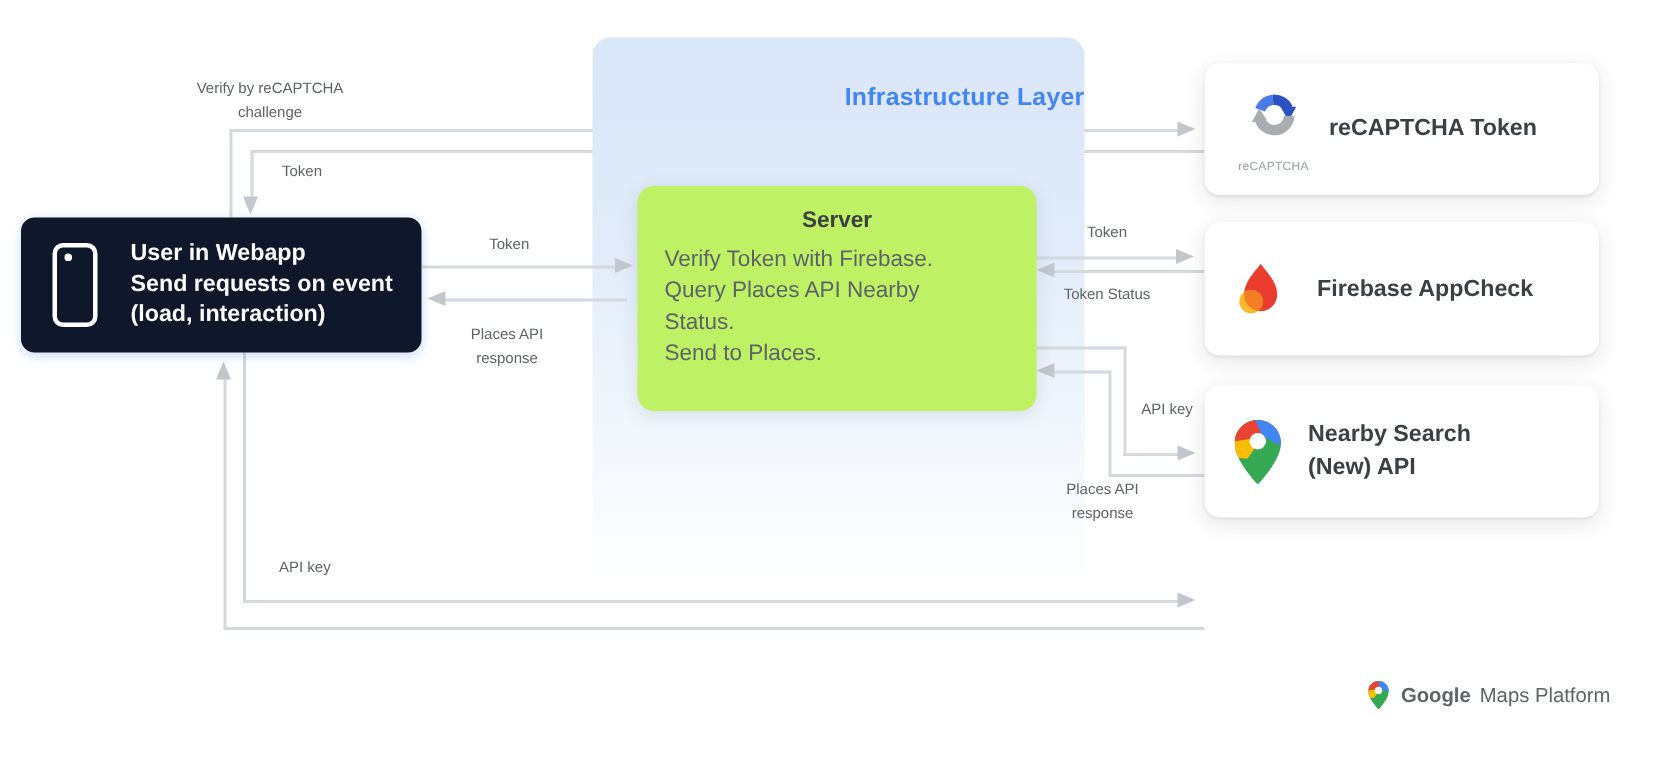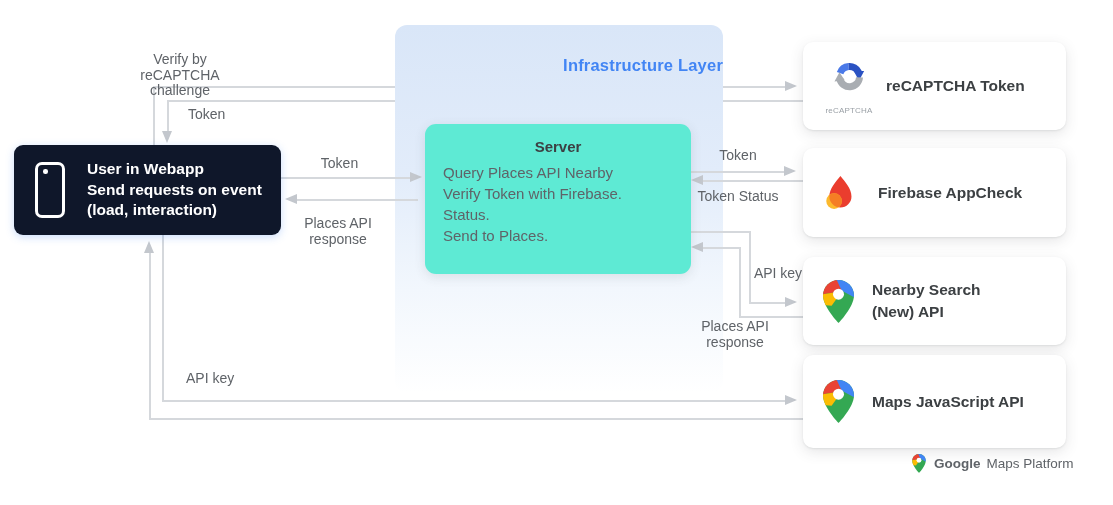--- a/index.html
+++ b/index.html
@@ -14,38 +14,38 @@
   .ln.v { width:2px; }
   .ln.behind { z-index:1; }
 
   .ah { position:absolute; width:0; height:0; z-index:3; }
   .ah-r { border-left:12px solid #c3c7cd; border-top:5.5px solid transparent; border-bottom:5.5px solid transparent; }
   .ah-l { border-right:12px solid #c3c7cd; border-top:5.5px solid transparent; border-bottom:5.5px solid transparent; }
   .ah-d { border-top:12px solid #c3c7cd; border-left:5.5px solid transparent; border-right:5.5px solid transparent; }
   .ah-u { border-bottom:12px solid #c3c7cd; border-left:5.5px solid transparent; border-right:5.5px solid transparent; }
 
   
-  .lbl { position:absolute; color:#5f6368; font-size:14px; line-height:15.5px; z-index:5; }
+  .lbl { position:absolute; color:#5f6368; font-size:10px; line-height:15.5px; z-index:5; }
   .lbl.c { text-align:center; }
 
   
   .panel {
     position:absolute; left:395px; top:25px; width:328px; height:368px;
     border-radius:12px; z-index:2;
     background:linear-gradient(180deg,#d9e6f8 0%, #e2ecfa 40%, #f2f7fd 72%, rgba(255,255,255,0) 100%);
   }
   .panel-title {
     padding-top:31px; text-align:right;
     color:#4285f4; font-size:16.5px; font-weight:bold; letter-spacing:.2px;
   }
 
   
   .server {
     position:absolute; left:425px; top:124px; width:266px; height:150px;
-    background:#5eead4; border-radius:11px; z-index:4; box-sizing:border-box;
+    background:#bef264; border-radius:11px; z-index:4; box-sizing:border-box;
     box-shadow:0 3px 12px rgba(60,64,67,.12);
   }
   .server-title { margin-top:14px; text-align:center; font-size:15px; font-weight:bold; color:#3c4043; }
   .server-body { margin:7px 18px 0 18px; font-size:15px; line-height:21px; color:#5f6368; }
 
   
   .userbox {
     position:absolute; left:14px; top:145px; width:267px; height:90px;
     background:#0f172a; border-radius:9px; z-index:4; box-sizing:border-box;
     display:flex; align-items:center; padding-left:21px;
@@ -147,22 +147,22 @@
   <div class="lbl c" style="left:692px; top:319px; width:86px;">Places API response</div>
   <div class="lbl" style="left:186px; top:371px;">API key</div>
 
   <div class="panel">
     <div class="panel-title">Infrastructure Layer</div>
   </div>
 
   <div class="server">
     <div class="server-title">Server</div>
     <div class="server-body">
+      <div>Verify Token with Firebase.</div>
       <div>Query Places API Nearby</div>
-      <div>Verify Token with Firebase.</div>
       <div>Status.</div>
       <div>Send to Places.</div>
     </div>
   </div>
 
   <div class="userbox">
     <div class="phone">
         <span class="phone-dot"></span>
       </div>
     <div class="userbox-text">
@@ -205,34 +205,20 @@
           <polygon points="13,-2 38,-2 38,21 21,12" fill="#4285f4"></polygon>
           <polygon points="-2,-2 15,-2 22,13 -2,17" fill="#ea4335"></polygon>
           <polygon points="-2,17 22,13 10,30 -2,29" fill="#fbbc04"></polygon>
         </g>
         <circle cx="18" cy="16.5" r="6.4" fill="#fff"></circle>
       </svg>
     </div>
     <div class="card-title title-narrow">Nearby Search (New) API</div>
   </div>
 
-  <div class="card card-4">
-    <div class="iconbox pin-block">
-      <svg viewBox="0 0 36 50" width="31" height="43">
-        <g clip-path="url(#pinclip)">
-          <rect x="-2" y="-2" width="40" height="54" fill="#34a853"></rect>
-          <polygon points="13,-2 38,-2 38,21 21,12" fill="#4285f4"></polygon>
-          <polygon points="-2,-2 15,-2 22,13 -2,17" fill="#ea4335"></polygon>
-          <polygon points="-2,17 22,13 10,30 -2,29" fill="#fbbc04"></polygon>
-        </g>
-        <circle cx="18" cy="16.5" r="6.4" fill="#fff"></circle>
-      </svg>
-    </div>
-    <div class="card-title">Maps JavaScript API</div>
-  </div>
 
   <div class="footer">
     <svg viewBox="0 0 36 50" width="14" height="19">
       <g clip-path="url(#pinclip)">
         <rect x="-2" y="-2" width="40" height="54" fill="#34a853"></rect>
         <polygon points="13,-2 38,-2 38,21 21,12" fill="#4285f4"></polygon>
         <polygon points="-2,-2 15,-2 22,13 -2,17" fill="#ea4335"></polygon>
         <polygon points="-2,17 22,13 10,30 -2,29" fill="#fbbc04"></polygon>
       </g>
       <circle cx="18" cy="16.5" r="6.4" fill="#fff"></circle>

